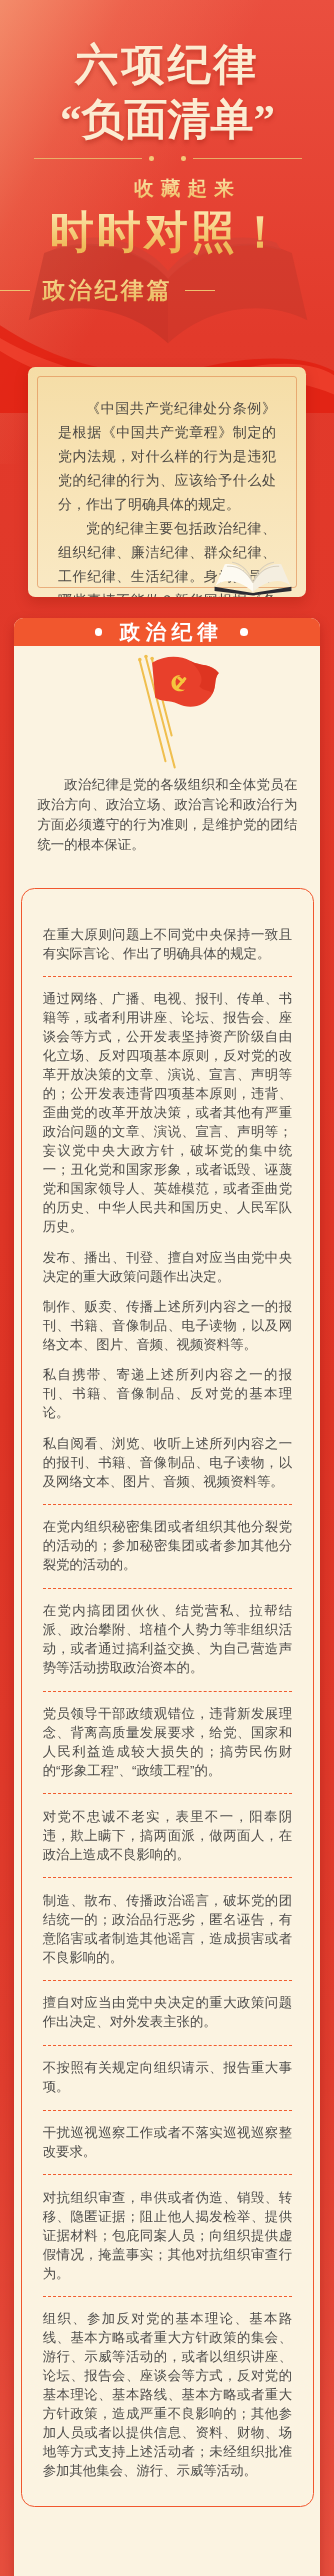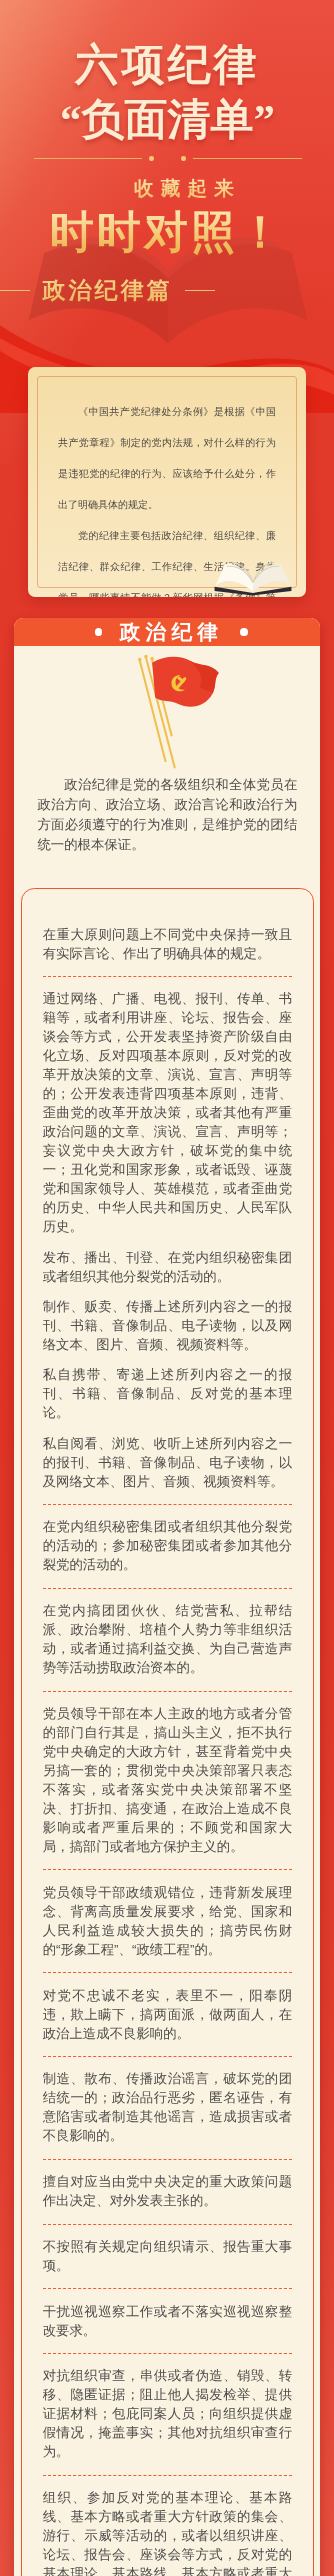--- a/index.html
+++ b/index.html
@@ -33,21 +33,21 @@
         background:linear-gradient(180deg,#f7d78f,#e9b65a);-webkit-background-clip:text;background-clip:text;color:transparent;}
   
   .hero-book{position:absolute;top:222px;left:50%;transform:translateX(-50%);width:289px;height:155px;opacity:.55;}
   
   .hero-ribbon{position:absolute;top:289px;left:0;width:335px;height:124px;}
   
   .intro-card{position:absolute;top:367px;left:28px;width:278px;height:230px;border-radius:7.2px;
         background:linear-gradient(180deg,#f5dda6 0%,#f8e4b8 55%,#f9e9c4 100%);
         box-shadow:0 5.2px 12.4px rgba(130,15,5,.25);overflow:hidden;}
   .intro-card .inner-border{position:absolute;inset:9.3px;border:0.5px solid rgba(221,126,66,.55);border-radius:3.1px;pointer-events:none;}
-  .intro-text{position:absolute;inset:0;padding:29px 30px 20.6px;font-size:10px;line-height:31px;color:#4e4a44;text-align:justify;}
+  .intro-text{position:absolute;inset:0;padding:29px 30px 20.6px;font-size:14px;line-height:24px;color:#4e4a44;text-align:justify;}
   .intro-text p{margin:0;text-indent:2em;}
   .intro-book-icon{position:absolute;right:9.3px;bottom:1px;width:88px;height:41px;}
   
   .card{position:absolute;top:618px;left:14.4px;width:306px;height:2578px;border-radius:9.3px;overflow:hidden;
         background-color:#fbf3e1;
         background-image:linear-gradient(#efe3cc 0.5px,transparent 0.5px),linear-gradient(90deg,#efe3cc 0.5px,transparent 0.5px);
         background-size:15px 15px;box-shadow:0 4.1px 10.3px rgba(120,10,5,.3);}
   .card-band{height:28px;background:#f1572e;display:flex;align-items:center;justify-content:center;gap:17.5px;padding-left:8px;}
   .card-band .bdot{width:7.7px;height:7.7px;border-radius:50%;background:#fff;}
   .card-band .btitle{color:#fff;font-size:20.6px;font-weight:900;letter-spacing:5.2px;}
@@ -142,33 +142,30 @@
 
     <p class="card-intro">政治纪律是党的各级组织和全体党员在政治方向、政治立场、政治言论和政治行为方面必须遵守的行为准则，是维护党的团结统一的根本保证。</p>
 
     <div class="vbox">
       <div class="items">
           <div class="item">
             <p>在重大原则问题上不同党中央保持一致且有实际言论、作出了明确具体的规定。</p>
           </div>
           <div class="item">
             <p>通过网络、广播、电视、报刊、传单、书籍等，或者利用讲座、论坛、报告会、座谈会等方式，公开发表坚持资产阶级自由化立场、反对四项基本原则，反对党的改革开放决策的文章、演说、宣言、声明等的；公开发表违背四项基本原则，违背、歪曲党的改革开放决策，或者其他有严重政治问题的文章、演说、宣言、声明等；妄议党中央大政方针，破坏党的集中统一；丑化党和国家形象，或者诋毁、诬蔑党和国家领导人、英雄模范，或者歪曲党的历史、中华人民共和国历史、人民军队历史。</p>
-            <p>发布、播出、刊登、在党内组织秘密集团或者组织其他分裂党的活动的。</p>
+            <p>发布、播出、刊登、擅自对应当由党中央决定的重大政策问题作出决定。</p>
             <p>制作、贩卖、传播上述所列内容之一的报刊、书籍、音像制品、电子读物，以及网络文本、图片、音频、视频资料等。</p>
             <p>私自携带、寄递上述所列内容之一的报刊、书籍、音像制品、反对党的基本理论。</p>
             <p>私自阅看、浏览、收听上述所列内容之一的报刊、书籍、音像制品、电子读物，以及网络文本、图片、音频、视频资料等。</p>
           </div>
           <div class="item">
             <p>在党内组织秘密集团或者组织其他分裂党的活动的；参加秘密集团或者参加其他分裂党的活动的。</p>
           </div>
           <div class="item">
             <p>在党内搞团团伙伙、结党营私、拉帮结派、政治攀附、培植个人势力等非组织活动，或者通过搞利益交换、为自己营造声势等活动捞取政治资本的。</p>
-          </div>
-          <div class="item">
-            <p>党员领导干部在本人主政的地方或者分管的部门自行其是，搞山头主义，拒不执行党中央确定的大政方针，甚至背着党中央另搞一套的；贯彻党中央决策部署只表态不落实，或者落实党中央决策部署不坚决、打折扣、搞变通，在政治上造成不良影响或者严重后果的；不顾党和国家大局，搞部门或者地方保护主义的。</p>
           </div>
           <div class="item">
             <p>党员领导干部政绩观错位，违背新发展理念、背离高质量发展要求，给党、国家和人民利益造成较大损失的；搞劳民伤财的“形象工程”、“政绩工程”的。</p>
           </div>
           <div class="item">
             <p>对党不忠诚不老实，表里不一，阳奉阴违，欺上瞒下，搞两面派，做两面人，在政治上造成不良影响的。</p>
           </div>
           <div class="item">
             <p>制造、散布、传播政治谣言，破坏党的团结统一的；政治品行恶劣，匿名诬告，有意陷害或者制造其他谣言，造成损害或者不良影响的。</p>
           </div>

